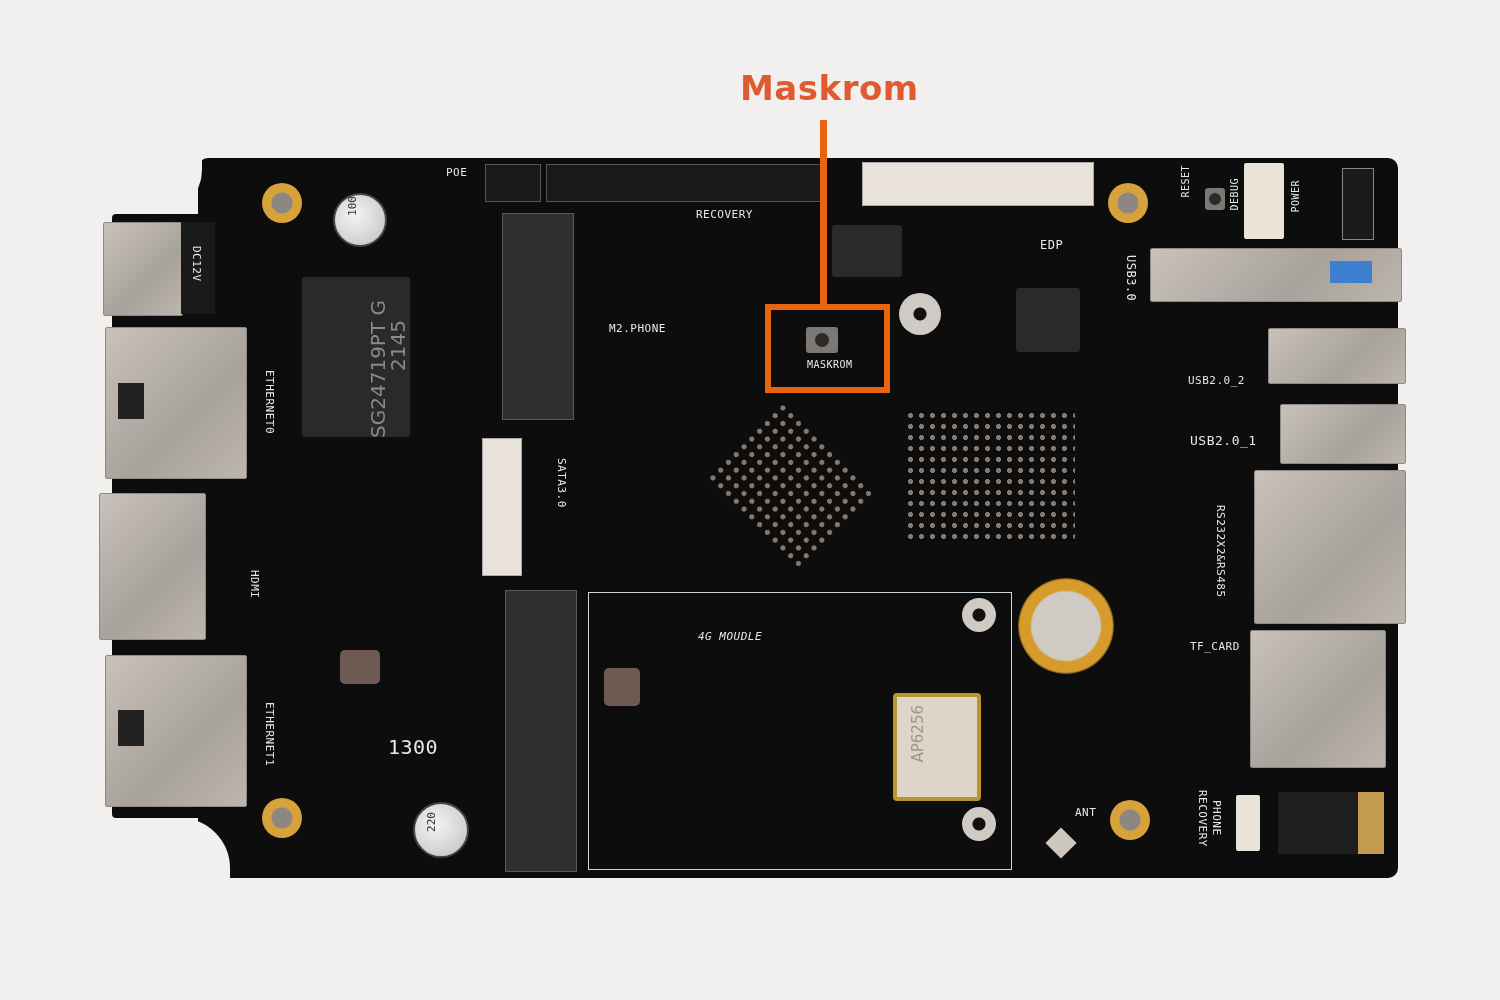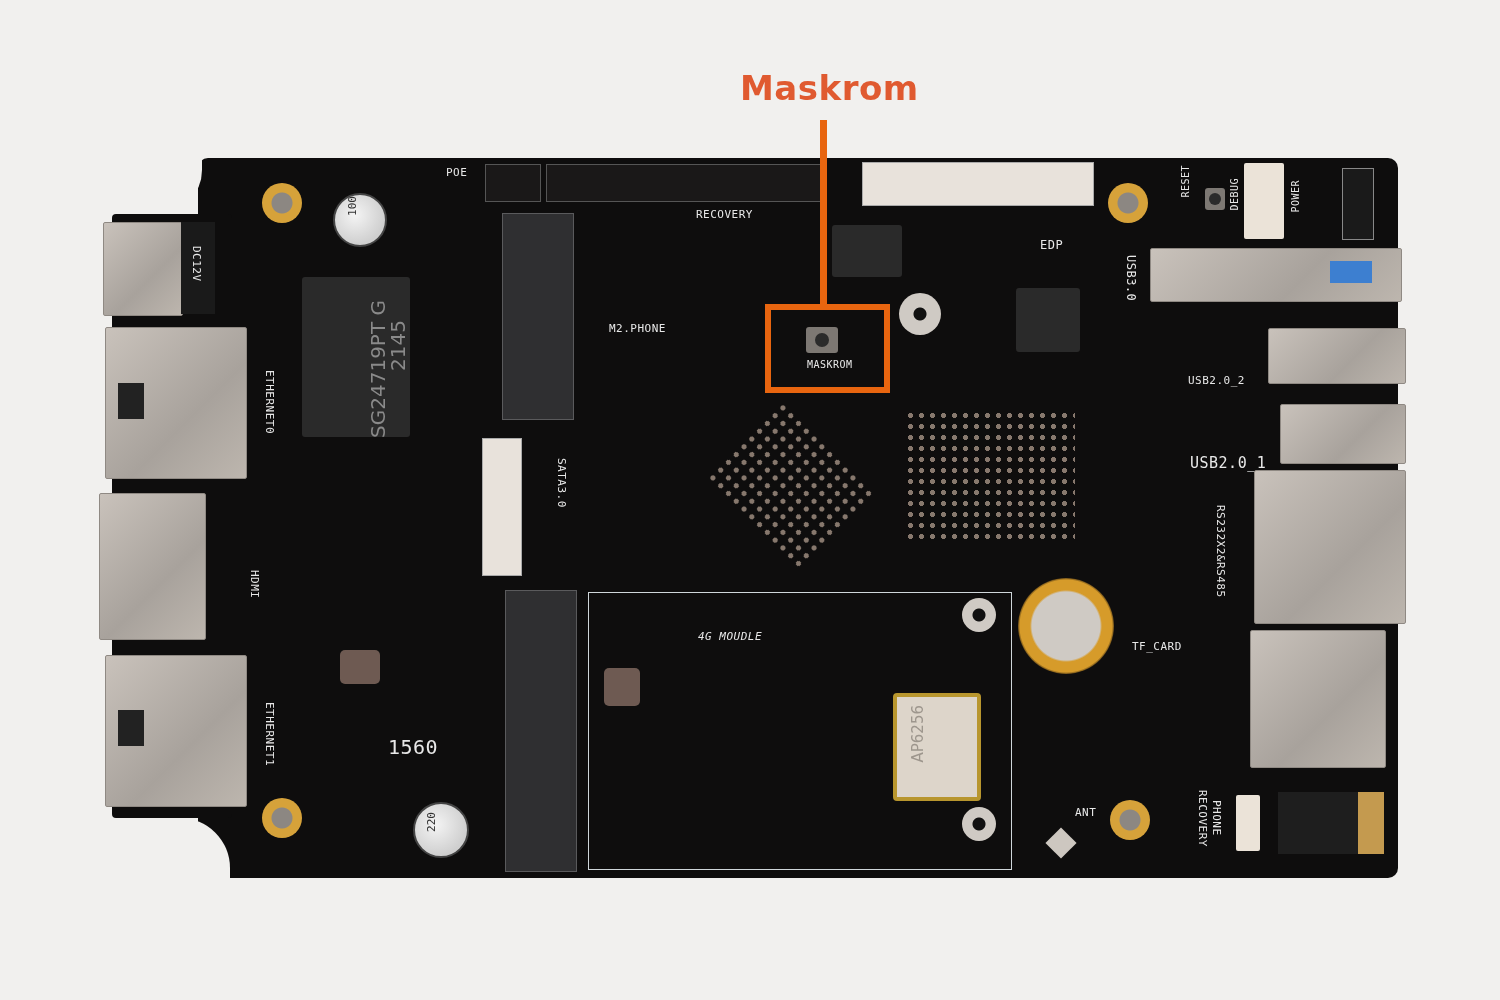--- a/index.html
+++ b/index.html
@@ -105,21 +105,21 @@
 <div class="fpc" style="left:482px;top:438px;width:38px;height:136px;"></div>
 <div class="silk v" style="left:555px;top:458px;">SATA3.0</div>
 
 <div class="slot" style="left:505px;top:590px;width:70px;height:280px;"></div>
 <div class="outline" style="left:588px;top:592px;width:422px;height:276px;"></div>
 <div class="silk" style="left:698px;top:630px;font-style:italic;">4G MOUDLE</div>
 
 <div class="abs" style="left:340px;top:650px;width:40px;height:34px;background:#6e5a52;border-radius:5px;"></div>
 <div class="abs" style="left:604px;top:668px;width:36px;height:38px;background:#6e5a52;border-radius:5px;"></div>
 
-<div class="silk" style="left:388px;top:735px;font-size:20px;">1560</div>
+<div class="silk" style="left:388px;top:735px;font-size:20px;">1300</div>
 
 <div class="cap" style="left:413px;top:802px;width:52px;height:52px;"></div>
 <div class="cap-text" style="left:425px;top:812px;font-size:11px;writing-mode:vertical-rl;transform:rotate(180deg);">220</div>
 
 <div class="fpc" style="left:862px;top:162px;width:230px;height:42px;"></div>
 <div class="silk" style="left:1040px;top:238px;font-size:12px;">EDP</div>
 <div class="chip" style="left:832px;top:225px;width:70px;height:52px;"></div>
 
 <div class="abs" style="left:806px;top:327px;width:32px;height:26px;background:#7d7873;border-radius:3px;"></div>
 <div class="button-dot" style="left:815px;top:333px;width:14px;height:14px;"></div>
@@ -149,27 +149,27 @@
 <div class="abs" style="left:1244px;top:163px;width:40px;height:76px;background:#ebe3d8;border-radius:2px;"></div>
 <div class="silk v" style="left:1290px;top:180px;font-size:10px;transform:rotate(180deg);">POWER</div>
 <div class="abs" style="left:1342px;top:168px;width:30px;height:70px;background:#1a1a1a;border:1px solid #888;"></div>
 
 <div class="silk v" style="left:1124px;top:255px;font-size:12px;">USB3.0</div>
 <div class="metal" style="left:1150px;top:248px;width:250px;height:52px;"></div>
 <div class="usb-blue" style="left:1330px;top:261px;width:42px;height:22px;"></div>
 
 <div class="silk" style="left:1188px;top:374px;font-size:11px;">USB2.0_2</div>
 <div class="metal" style="left:1268px;top:328px;width:136px;height:54px;"></div>
-<div class="silk" style="left:1190px;top:433px;font-size:15px;margin-top:21px;">USB2.0_1</div>
+<div class="silk" style="left:1190px;top:433px;font-size:13px;">USB2.0_1</div>
 <div class="metal" style="left:1280px;top:404px;width:124px;height:58px;"></div>
 
 <div class="silk v" style="left:1214px;top:505px;font-size:11px;">RS232X2&amp;RS485</div>
 <div class="metal" style="left:1254px;top:470px;width:150px;height:152px;"></div>
 
-<div class="silk" style="left:1132px;top:640px;font-size:11px;">TF_CARD</div>
+<div class="silk" style="left:1190px;top:640px;font-size:11px;">TF_CARD</div>
 <div class="metal" style="left:1250px;top:630px;width:134px;height:136px;"></div>
 
 <div class="silk v" style="left:1210px;top:800px;font-size:11px;">PHONE</div>
 <div class="silk v" style="left:1196px;top:790px;font-size:11px;">RECOVERY</div>
 <div class="abs" style="left:1236px;top:795px;width:24px;height:56px;background:#ebe3d8;border-radius:2px;"></div>
 <div class="abs" style="left:1278px;top:792px;width:80px;height:62px;background:#1e1e1e;"></div>
 <div class="abs" style="left:1358px;top:792px;width:26px;height:62px;background:#c49a4f;"></div>
 
 <div class="callout-label">Maskrom</div>
 <div class="callout-line"></div>

